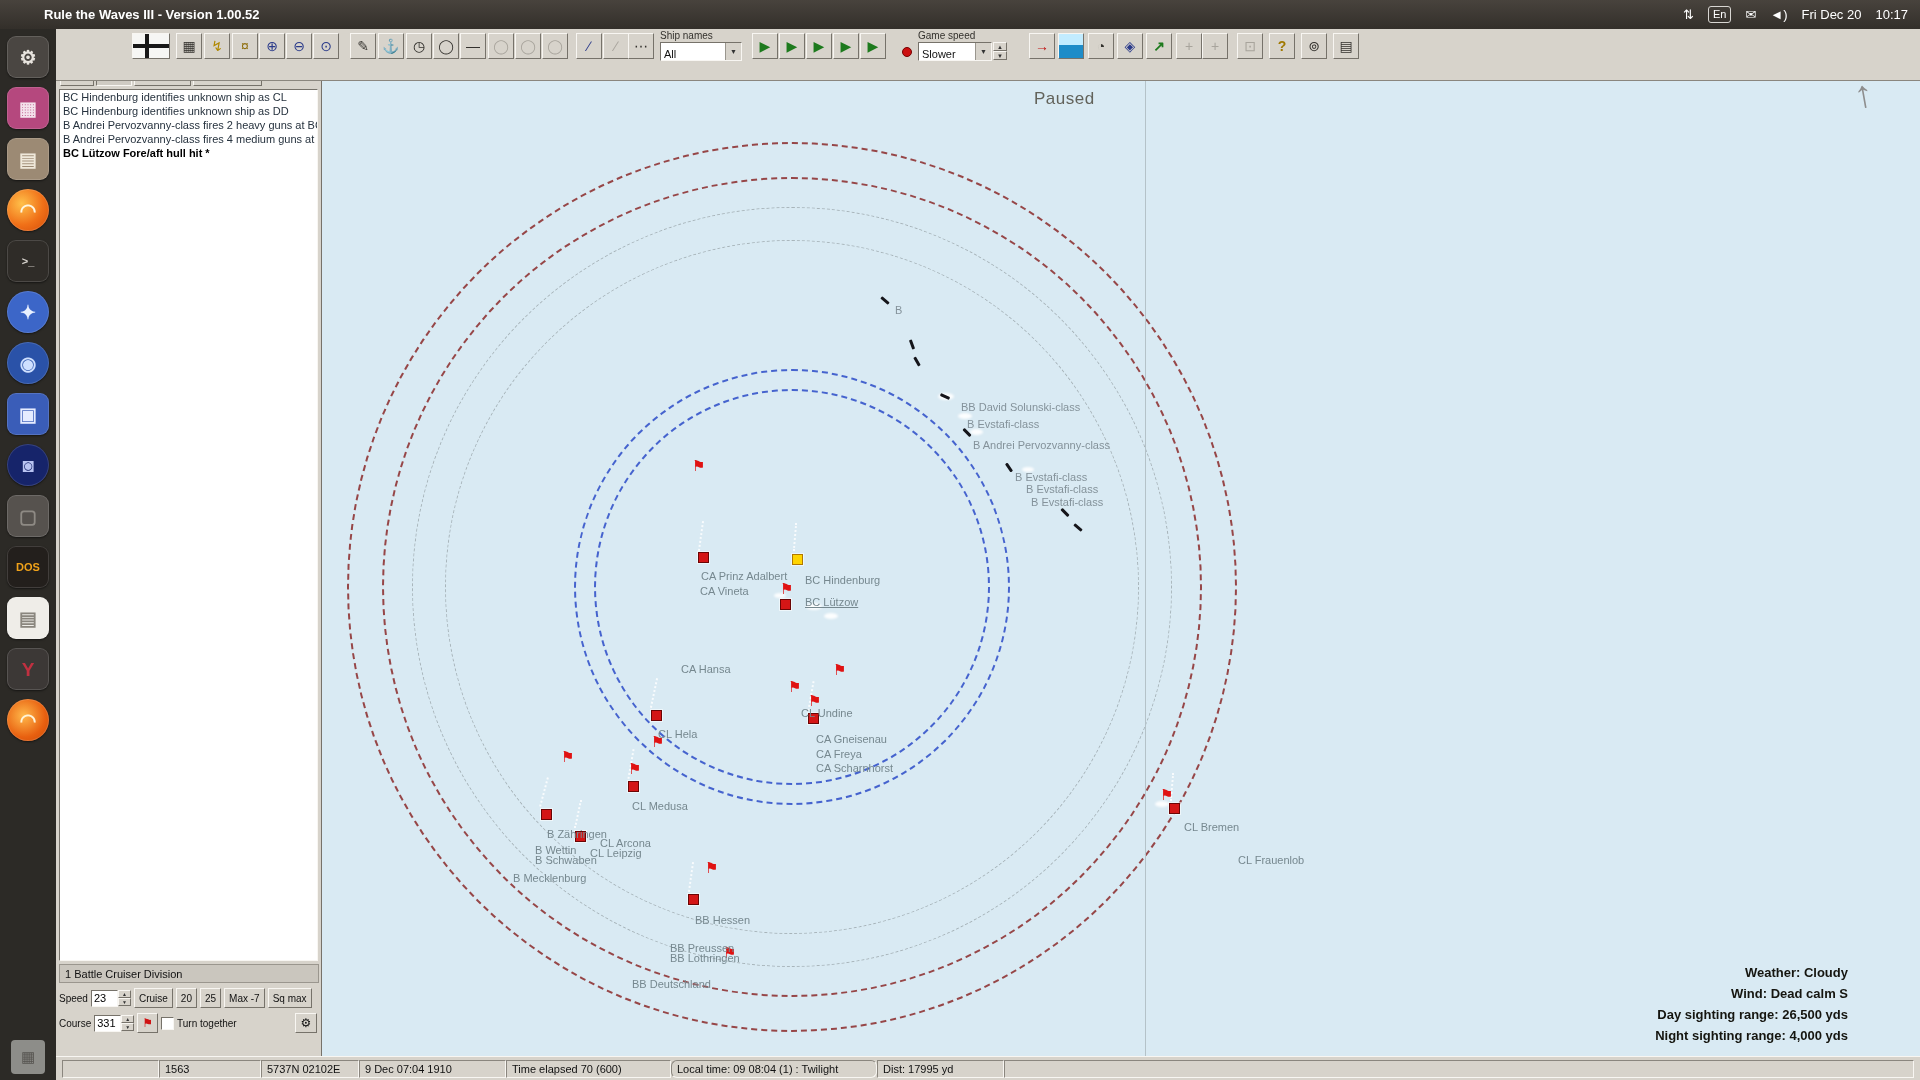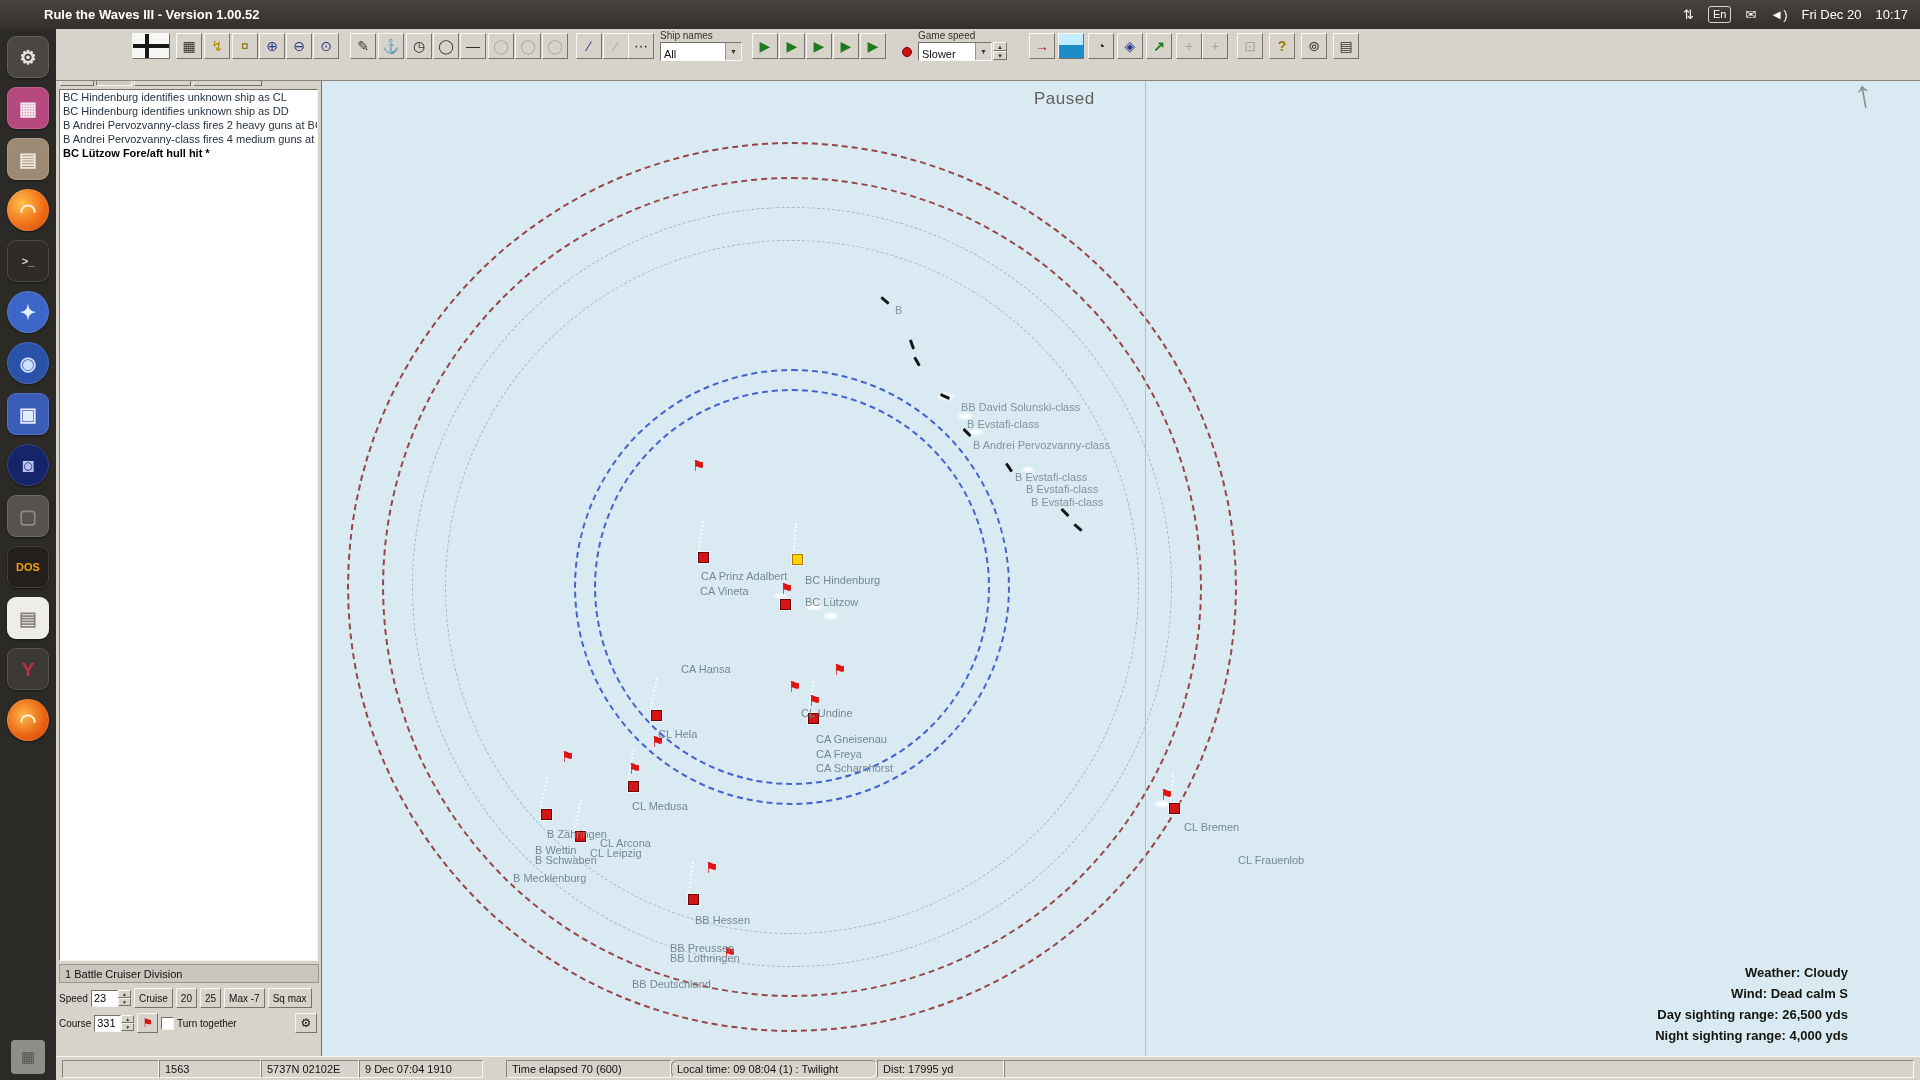--- a/index.html
+++ b/index.html
@@ -396,21 +396,21 @@
     <div class="flag" style="left: 488px; top: 642px;">⚑</div>
     <div class="flag" style="left: 331px; top: 683px;">⚑</div>
     <div class="flag" style="left: 241px; top: 698px;">⚑</div>
     <div class="flag" style="left: 308px; top: 710px;">⚑</div>
     <div class="flag" style="left: 385px; top: 809px;">⚑</div>
     <div class="flag" style="left: 403px; top: 894px;">⚑</div>
     <div class="flag" style="left: 840px; top: 736px;">⚑</div>
     <div class="shiplabel" style="left: 379px; top: 507px;">CA Prinz Adalbert</div>
     <div class="shiplabel" style="left: 378px; top: 522px;">CA Vineta</div>
     <div class="shiplabel" style="left: 483px; top: 511px;">BC Hindenburg</div>
-    <div class="shiplabel" style="left: 483px; top: 533px;">BC Lützow</div>
+    <div class="shiplabel" style="left: 483px; top: 533px; text-decoration: underline;">BC Lützow</div>
     <div class="shiplabel" style="left: 359px; top: 600px;">CA Hansa</div>
     <div class="shiplabel" style="left: 479px; top: 644px;">CL Undine</div>
     <div class="shiplabel" style="left: 494px; top: 670px;">CA Gneisenau</div>
     <div class="shiplabel" style="left: 494px; top: 685px;">CA Freya</div>
     <div class="shiplabel" style="left: 494px; top: 699px; text-align: right;">CA Scharnhorst</div>
     <div class="shiplabel" style="left: 336px; top: 665px;">CL Hela</div>
     <div class="shiplabel" style="left: 310px; top: 737px;">CL Medusa</div>
     <div class="shiplabel" style="left: 225px; top: 765px;">B Zähringen</div>
     <div class="shiplabel" style="left: 278px; top: 774px;">CL Arcona</div>
     <div class="shiplabel" style="left: 213px; top: 781px;">B Wettin</div>
@@ -433,21 +433,21 @@
   </div>
 
 <div class="statusbar" id="statusbar">
     <div class="seg" style="left: 6px; width: 97px;"></div>
     <div class="seg" style="left: 103px; width: 102px;">
       <div class="segtext">1563</div>
     </div>
     <div class="seg" style="left: 205px; width: 98px;">
       <div class="segtext">5737N 02102E</div>
     </div>
-    <div class="seg" style="left: 303px; width: 124px;">
+    <div class="seg" style="left: 303px; width: 147px;">
       <div class="segtext">9 Dec 07:04 1910</div>
     </div>
     <div class="seg" style="left: 450px; width: 165px;">
       <div class="segtext">Time elapsed 70 (600)</div>
     </div>
     <div class="seg" style="left: 615px; width: 206px; border-radius: 6px;">
       <div class="segtext">Local time: 09 08:04 (1) : Twilight</div>
     </div>
     <div class="seg" style="left: 821px; width: 127px;">
       <div class="segtext">Dist: 17995 yd</div>

